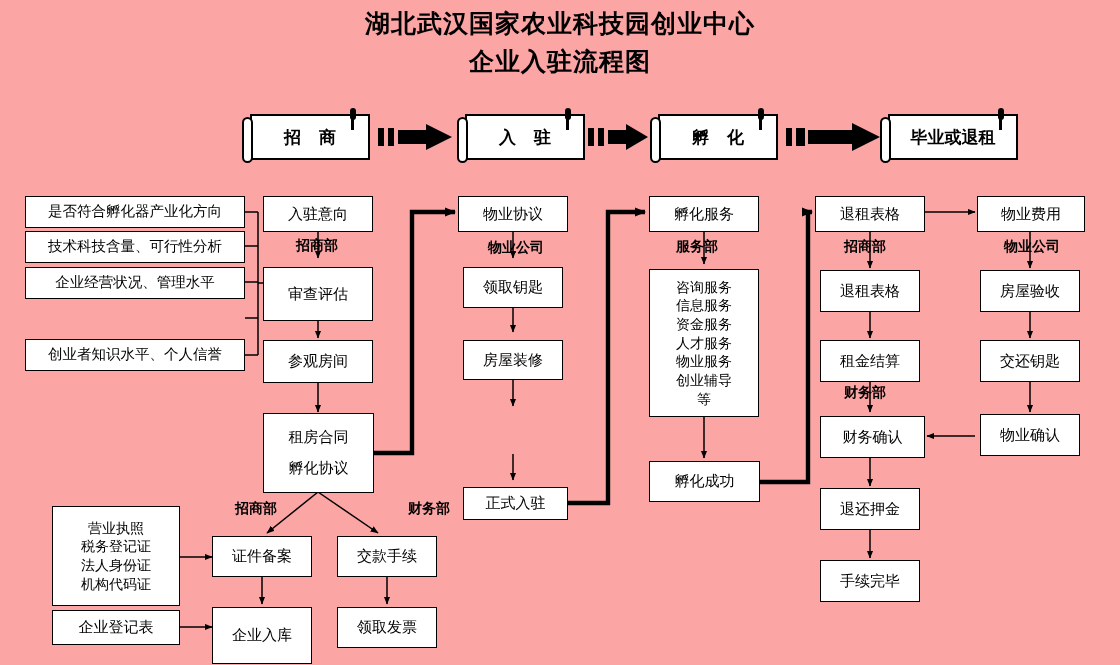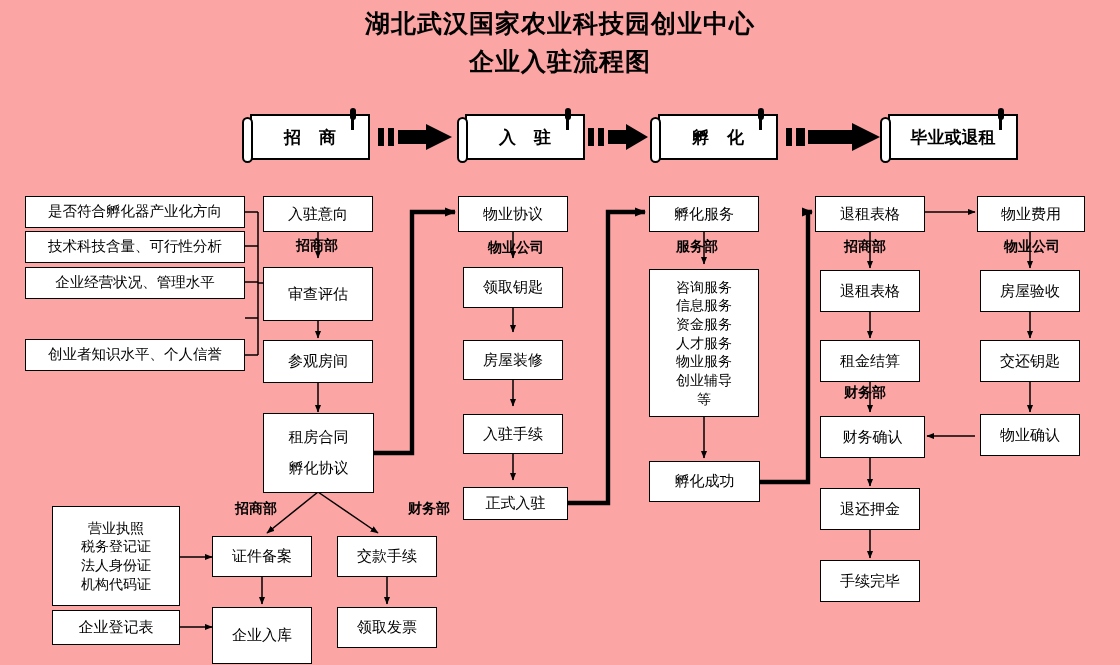--- a/index.html
+++ b/index.html
@@ -267,21 +267,20 @@
   <div class="dept" style="left:260px; top:237px;">招商部</div>
   <div class="box" style="left:263px; top:267px; width:110px; height:54px;">审查评估</div>
   <div class="box" style="left:263px; top:340px; width:110px; height:43px;">参观房间</div>
   <div class="box two-line" style="left:263px; top:413px; width:111px; height:80px;">租房合同
 孵化协议</div>
 
   <div class="box" style="left:458px; top:196px; width:110px; height:36px;">物业协议</div>
   <div class="dept" style="left:452px; top:239px;">物业公司</div>
   <div class="box" style="left:463px; top:267px; width:100px; height:41px;">领取钥匙</div>
   <div class="box" style="left:463px; top:340px; width:100px; height:40px;">房屋装修</div>
-  <div class="box" style="left:463px; top:414px; width:100px; height:40px;">入驻手续</div>
   <div class="box" style="left:649px; top:196px; width:110px; height:36px;">孵化服务</div>
 
   <div class="box" style="left:463px; top:487px; width:105px; height:33px;">正式入驻</div>
   <div class="dept" style="left:640px; top:238px;">服务部</div>
   <div class="box list" style="left:649px; top:269px; width:110px; height:148px;">咨询服务
 信息服务
 资金服务
 人才服务
 物业服务
 创业辅导

